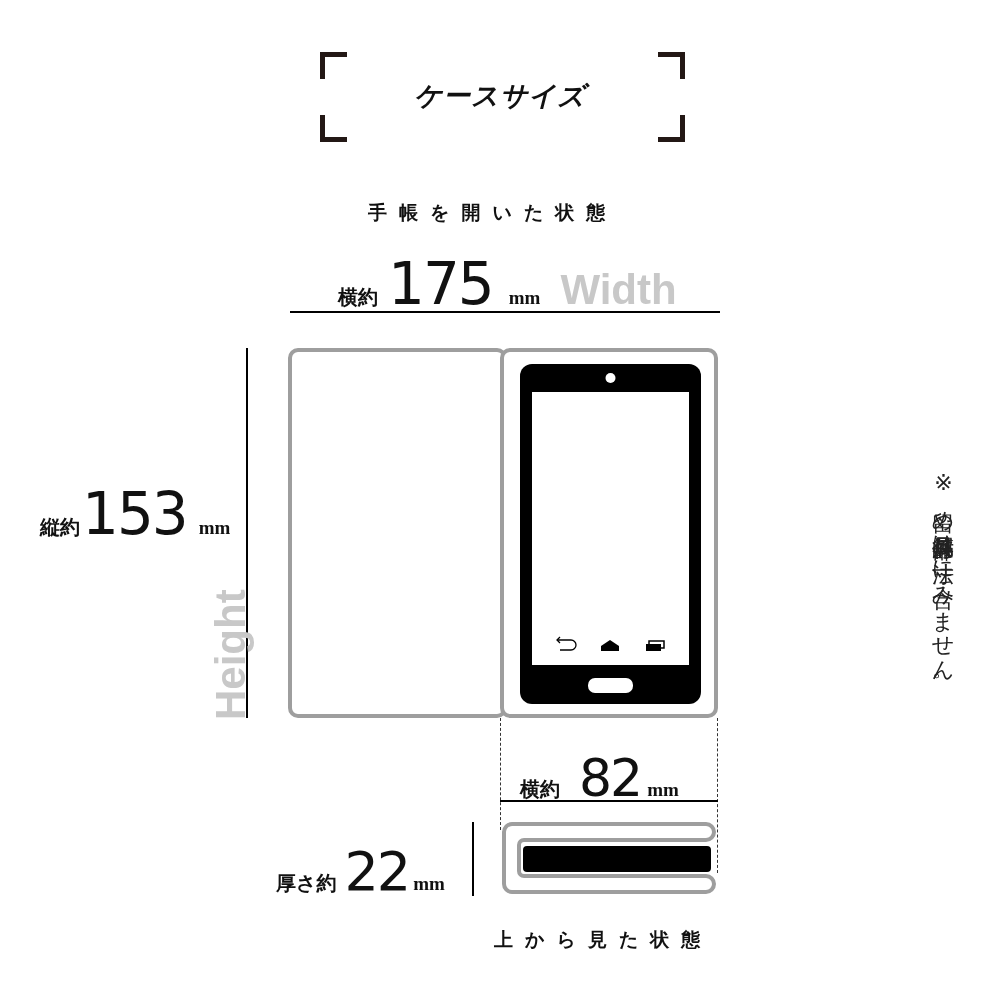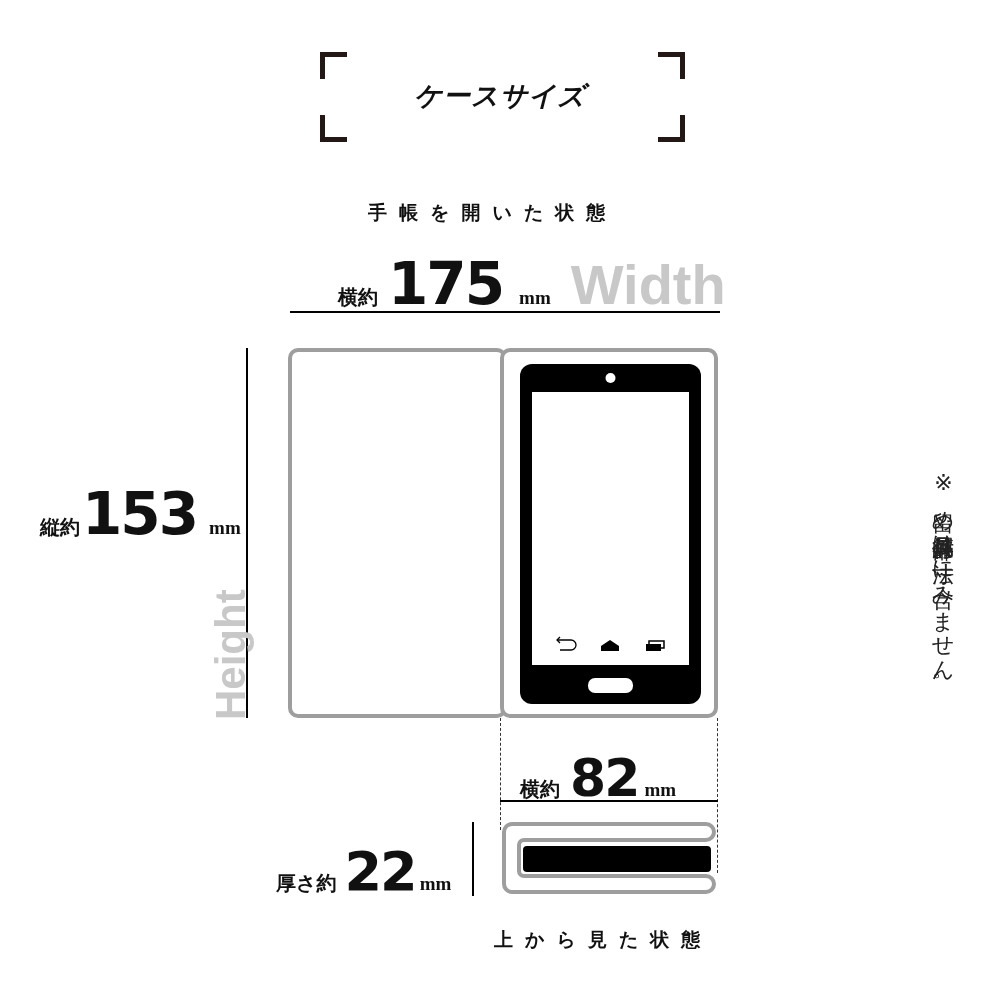--- a/index.html
+++ b/index.html
@@ -7,21 +7,21 @@
          font-family:"DejaVu Sans","Liberation Sans",sans-serif; color:#111; }
   .abs { position:absolute; }
   .bracket { position:absolute; width:22px; height:22px; border-color:#231815; border-style:solid; border-width:0; }
   .b-tl { left:320px; top:52px; border-left-width:5px; border-top-width:5px; }
   .b-tr { left:658px; top:52px; border-right-width:5px; border-top-width:5px; }
   .b-bl { left:320px; top:115px; border-left-width:5px; border-bottom-width:5px; }
   .b-br { left:658px; top:115px; border-right-width:5px; border-bottom-width:5px; }
   .title { left:300px; top:78px; width:400px; text-align:center; font-size:27px; font-weight:bold; letter-spacing:1px;font-style:italic; }
   .subtitle { font-size:19px; font-weight:bold; letter-spacing:12px; white-space:nowrap; }
   .kanji-label { font-size:20px; font-weight:bold; }
-  .big-num { font-weight:bold; font-family:"DejaVu Sans","Liberation Sans",sans-serif; letter-spacing:-2px; }
+  .big-num { font-weight:normal; font-family:"DejaVu Sans","Liberation Sans",sans-serif; letter-spacing:-2px; }
   .unit { font-size:19px; font-weight:bold;font-family:Liberation Serif, serif; }
   .ghost { color:#c8c8c8; font-weight:bold; font-family:"Liberation Sans","DejaVu Sans",sans-serif; }
   .hline { position:absolute; background:#000; height:2px; }
   .vline { position:absolute; background:#000; width:2px; }
   .dash { position:absolute; width:0; border-left:1px dashed #333; }
   .note { left:918px; top:470px; width:40px; font-size:22px; line-height:30px;
           writing-mode:vertical-rl; font-family:"DejaVu Sans",sans-serif; color:#222; }
 </style>
 </head>
 <body>
@@ -31,21 +31,21 @@
 <div class="bracket b-bl"></div>
 <div class="bracket b-br"></div>
 <div class="abs title">ケースサイズ</div>
 
 <div class="abs subtitle" style="left:368px; top:200px;">手帳を開いた状態</div>
 
 <div class="abs" style="left:338px; top:250px; height:60px; display:flex; align-items:baseline; white-space:nowrap;">
   <span class="kanji-label">横約</span>
   <span class="big-num" style="font-size:58px; margin-left:10px;">175</span>
   <span class="unit" style="margin-left:16px;">mm</span>
-  <span class="ghost" style="font-size:56px; margin-left:20px;">Width</span>
+  <span class="ghost" style="font-size:42px; margin-left:20px;">Width</span>
 </div>
 <div class="hline" style="left:290px; top:311px; width:430px;"></div>
 
 <div class="abs" style="left:40px; top:480px; height:70px; display:flex; align-items:baseline; white-space:nowrap;">
   <span class="kanji-label">縦約</span>
   <span class="big-num" style="font-size:58px; margin-left:2px;">153</span>
   <span class="unit" style="margin-left:12px;">mm</span>
 </div>
 <div class="vline" style="left:246px; top:348px; height:370px;"></div>
 <div class="abs ghost" style="left:228px; top:720px; font-size:42px; transform:rotate(-90deg); transform-origin:0 0; white-space:nowrap; line-height:42px; margin-left:-18px;">Height</div>
@@ -72,21 +72,21 @@
     <rect x="128" y="282" width="15" height="7" fill="#000"></rect>
     <path d="M131 282 L131 279 L146 279 L146 286 L143 286" fill="none" stroke="#000" stroke-width="1.5"></path>
   </g>
 </svg>
 
 <div class="dash" style="left:500px; top:718px; height:112px;"></div>
 <div class="dash" style="left:717px; top:718px; height:155px;"></div>
 
 <div class="abs" style="left:520px; top:748px; height:52px; display:flex; align-items:baseline; white-space:nowrap;">
   <span class="kanji-label">横約</span>
-  <span class="big-num" style="font-size:52px; margin-left:10px;">82</span>
+  <span class="big-num" style="font-size:52px; margin-left:19px;">82</span>
   <span class="unit" style="margin-left:6px;">mm</span>
 </div>
 <div class="hline" style="left:500px; top:800px; width:218px;"></div>
 
 <div class="abs" style="left:276px; top:840px; height:56px; display:flex; align-items:baseline; white-space:nowrap;">
   <span class="kanji-label">厚さ約</span>
   <span class="big-num" style="font-size:54px; margin-left:8px;">22</span>
   <span class="unit" style="margin-left:4px;">mm</span>
 </div>
 <div class="vline" style="left:472px; top:822px; height:74px;"></div>

